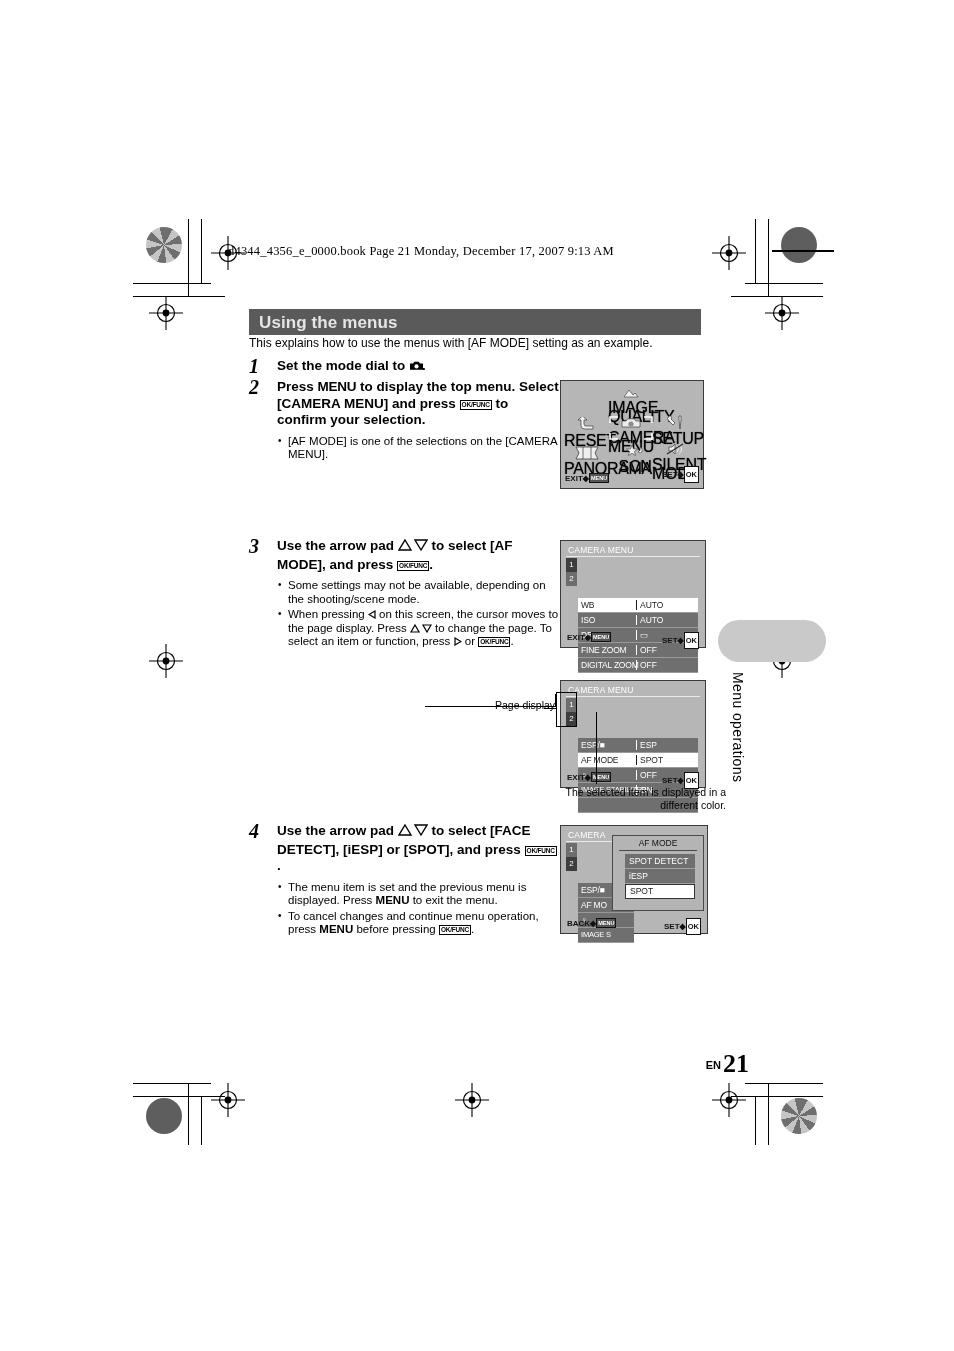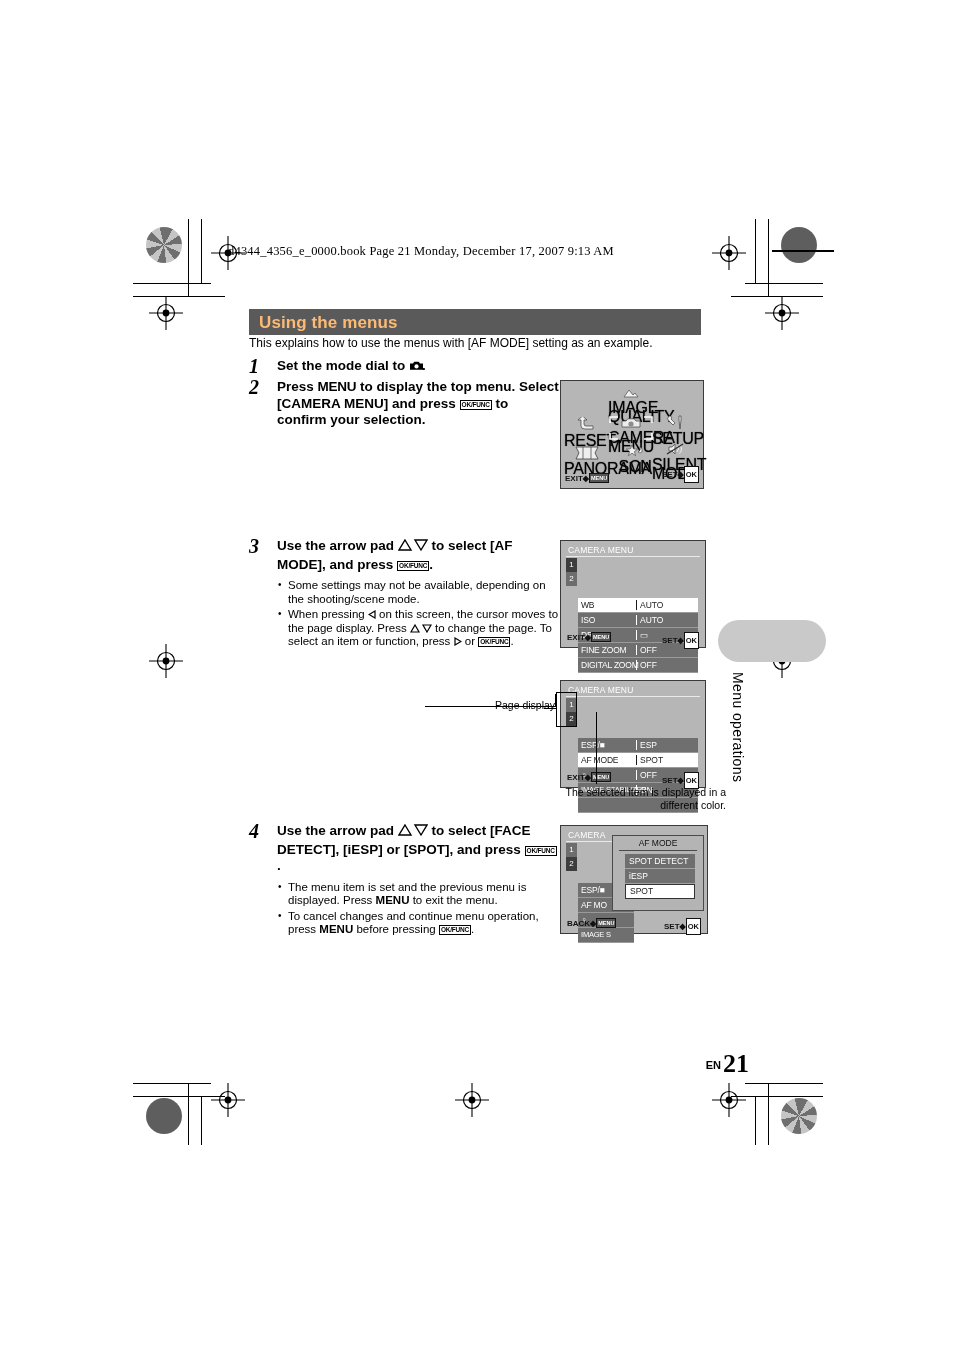--- a/index.html
+++ b/index.html
@@ -15,21 +15,21 @@
   .dot.solid{background:#4d4d4d;opacity:.9;}
 
   
   .hdr-text{position:absolute;left:228px;top:244px;font-family:"Liberation Serif",serif;
             font-size:12.5px;letter-spacing:.2px;white-space:nowrap;}
   .hdr-rule{position:absolute;left:772px;top:250px;width:62px;height:2px;background:#000;}
 
   
   .banner{position:absolute;left:249px;top:309px;width:452px;height:26px;
           background:#5a5a5a;}
-  .banner span{position:absolute;left:10px;top:4px;color:#fdba74;font-size:17px;
+  .banner span{position:absolute;left:10px;top:4px;color:#e5e5e5;font-size:17px;
                font-weight:bold;letter-spacing:.1px;}
 
   .intro{position:absolute;left:249px;top:336px;width:460px;font-size:12px;}
 
   
   .step{position:absolute;width:310px;}
   .step .num{position:absolute;left:0;top:-3px;font-size:20px;font-weight:bold;
              font-family:"Liberation Serif",serif;font-style:italic;}
   .step .body{margin-left:28px;}
   .step .lead{font-size:13.5px;font-weight:bold;line-height:16.5px;}
@@ -232,20 +232,23 @@
 <div class="step" style="left:249px;top:379px;">
   <div class="num">2</div>
   <div class="body">
     <div class="lead">
       <span>Press</span>
       <span style="font-weight:bold;letter-spacing:-.3px;">MENU</span>
       <span>to display the top menu. Select [CAMERA MENU] and press</span>
       <span class="kfunc">OK/FUNC</span>
       <span>to confirm your selection.</span>
     </div>
+    <div class="bullets">
+      <div class="bullet">[AF MODE] is one of the selections on the [CAMERA MENU].</div>
+    </div>
   </div>
 </div>
 
 <div class="lcd" style="left:560px;top:380px;width:142px;height:107px;">
   <div class="lcd-inner">
 
     <div class="tm-cell" style="left:44px;top:1px;">
       <span>
         <svg width="18" height="11" viewBox="0 0 18 11">
             <path d="M2 9 L7 2 L11 7 L13 5 L16 9 Z" fill="#f0f0f0" stroke="#4a4a4a" stroke-width=".7"></path>

